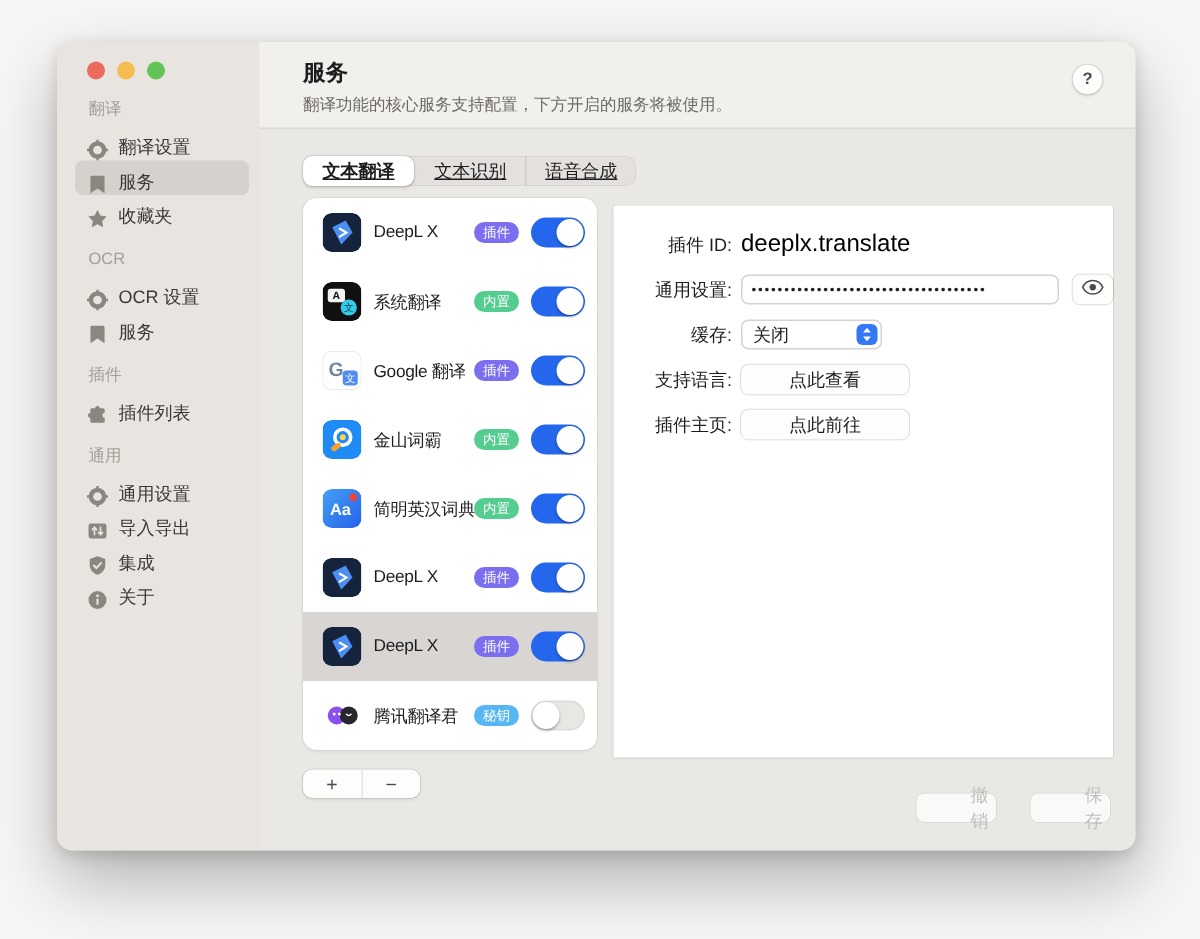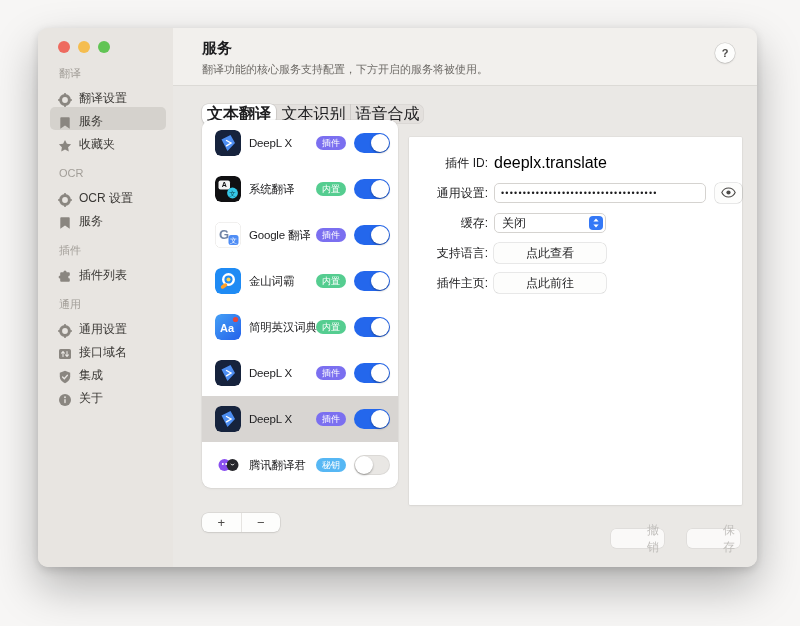--- a/index.html
+++ b/index.html
@@ -30,28 +30,28 @@
   .main { flex:1; position:relative; background:#eae8e5; }
   .main-header { height:58px; background:#f2f0ed; border-bottom:1px solid #dcdad6; padding:11px 0 0 29px; position:relative; }
   .page-title { font-size:15px; font-weight:700; color:#1d1d1f; }
   .page-sub { font-size:11px; color:#6e6b67; margin-top:4px; }
   .help-btn { position:absolute; right:22px; top:15px; width:20px; height:20px; border-radius:50%;
               background:#fdfdfc; box-shadow:0 0 0 .5px rgba(0,0,0,.15), 0 1px 2px rgba(0,0,0,.12);
               font-size:11px; color:#4c4a48; display:flex; align-items:center; justify-content:center; font-weight:700; }
   
   .tabs { position:absolute; left:29px; top:76px; height:20px; display:flex;
           background:#e3e0dd; border-radius:7px; box-shadow:inset 0 0 0 .5px rgba(0,0,0,.07); }
-  .tab { width:74px; font-size:16px; color:#1d1d1f; display:flex; align-items:center; justify-content:center;
-         border-left:1px solid #cecbc8; height:20px; }
+  .tab { width:74px; font-size:12px; color:#1d1d1f; display:flex; align-items:center; justify-content:center;
+         border-left:1px solid #cecbc8; height:20px;text-decoration:underline; }
   .tab:first-child { border-left:none; }
   .tab.selected { background:#fff; border-radius:6px; border-left-color:transparent;
                   box-shadow:0 0 0 .5px rgba(0,0,0,.12), 0 1px 2px rgba(0,0,0,.14); font-weight:700; }
   .tab.selected + .tab { border-left-color:transparent; }
   
-  .list-card { position:absolute; left:29px; top:92px; width:196px; height:368px; background:#fff;
+  .list-card { position:absolute; left:29px; top:104px; width:196px; height:368px; background:#fff;
                border-radius:9px; box-shadow:0 0 0 .5px rgba(0,0,0,.06), 0 1px 3px rgba(0,0,0,.05); overflow:hidden; }
   .svc-row { height:46px; display:flex; align-items:center; padding:0 8px 0 13px; gap:8px; }
   .svc-row.selected { background:#d8d5d2; }
   .svc-ico { width:26px; height:26px; border-radius:6px; flex:none; position:relative; overflow:hidden; }
   .svc-name { font-size:11.5px; color:#1d1d1f; flex:1; min-width:0; white-space:nowrap; letter-spacing:-.2px; }
   .badge { font-size:9px; color:#fff; line-height:14px; height:14px; padding:0 6px; border-radius:7px; flex:none; }
   .toggle { width:36px; height:20px; border-radius:10px; flex:none; position:relative; }
   .toggle.on { background:#2467ec; }
   .toggle.off { background:#e9e7e4; box-shadow:inset 0 0 0 1px rgba(0,0,0,.06); }
   .knob { position:absolute; top:1px; width:18px; height:18px; border-radius:50%; background:#fff;
@@ -62,21 +62,21 @@
                  border-radius:1px; box-shadow:0 0 0 .5px rgba(0,0,0,.06), 0 1px 3px rgba(0,0,0,.05);
                  padding:16px 0 0 15px; }
   .form-row { display:flex; align-items:center; margin-bottom:10px; min-height:20px; }
   .form-label { width:64px; flex:none; text-align:right; font-size:12px; color:#1d1d1f; margin-right:6px; white-space:nowrap; }
   .form-value { font-size:16px; color:#000000; }
   .pw-field { width:213px; height:20px; border:1px solid #d5d3d0; border-radius:5px; background:#fff;
               font-size:9px; letter-spacing:1.2px; line-height:18px; padding:0 6px; color:#1d1d1f;
               overflow:hidden; white-space:nowrap; }
   .eye-btn { width:27px; height:20px; border-radius:5px; margin-left:9px; background:#fdfdfc;
              box-shadow:0 0 0 .5px rgba(0,0,0,.18); display:flex; align-items:center; justify-content:center; }
-  .dropdown { width:112px; height:20px; border:1px solid #d5d3d0; border-radius:5px; background:#fff;
+  .dropdown { width:94px; height:20px; border:1px solid #d5d3d0; border-radius:5px; background:#fff;
               display:flex; align-items:center; padding-left:7px; font-size:12px; color:#1d1d1f; position:relative; }
   .stepper { position:absolute; right:2px; top:2px; width:14px; height:14px; background:#3478f6; border-radius:4px;
              display:flex; align-items:center; justify-content:center; }
   .link-btn { width:112px; height:20px; border-radius:5px; background:#fdfdfc;
               box-shadow:0 0 0 .5px rgba(0,0,0,.18); font-size:12px; color:#1d1d1f;
               display:flex; align-items:center; justify-content:center; }
   .form-row.spaced { margin-top:4px; }
   
   .addrem { position:absolute; left:29px; top:485px; width:78px; height:19px; background:#fdfdfc; border-radius:6px;
             box-shadow:0 0 0 .5px rgba(0,0,0,.12), 0 1px 2px rgba(0,0,0,.08); display:flex; }
@@ -169,21 +169,21 @@
           </span>
     <span class="sb-label">通用设置</span>
   </div>
         <div class="sb-item">
     <span class="sb-ico">
             <svg width="14" height="14" viewBox="0 0 14 14">
               <rect x="1" y="2" width="12" height="10" rx="1.6" fill="#8a8680"></rect>
               <path d="M5 9.5v-5M5 4.5 3.6 6.1M5 4.5 6.4 6.1M9 4.5v5M9 9.5 7.6 7.9M9 9.5l1.4-1.6" stroke="#e8e5e1" stroke-width="1.1" fill="none" stroke-linecap="round"></path>
             </svg>
           </span>
-    <span class="sb-label">接口域名</span>
+    <span class="sb-label">导入导出</span>
   </div>
         <div class="sb-item">
     <span class="sb-ico">
             <svg width="14" height="14" viewBox="0 0 14 14">
               <path d="M7 .8l5.2 1.9v3.9c0 3.2-2.2 5.5-5.2 6.6C4 12.1 1.8 9.8 1.8 6.6V2.7z" fill="#8a8680"></path>
               <path d="M4.6 7l1.7 1.7 3.1-3.4" stroke="#e8e5e1" stroke-width="1.3" fill="none" stroke-linecap="round"></path>
             </svg>
           </span>
     <span class="sb-label">集成</span>
   </div>

